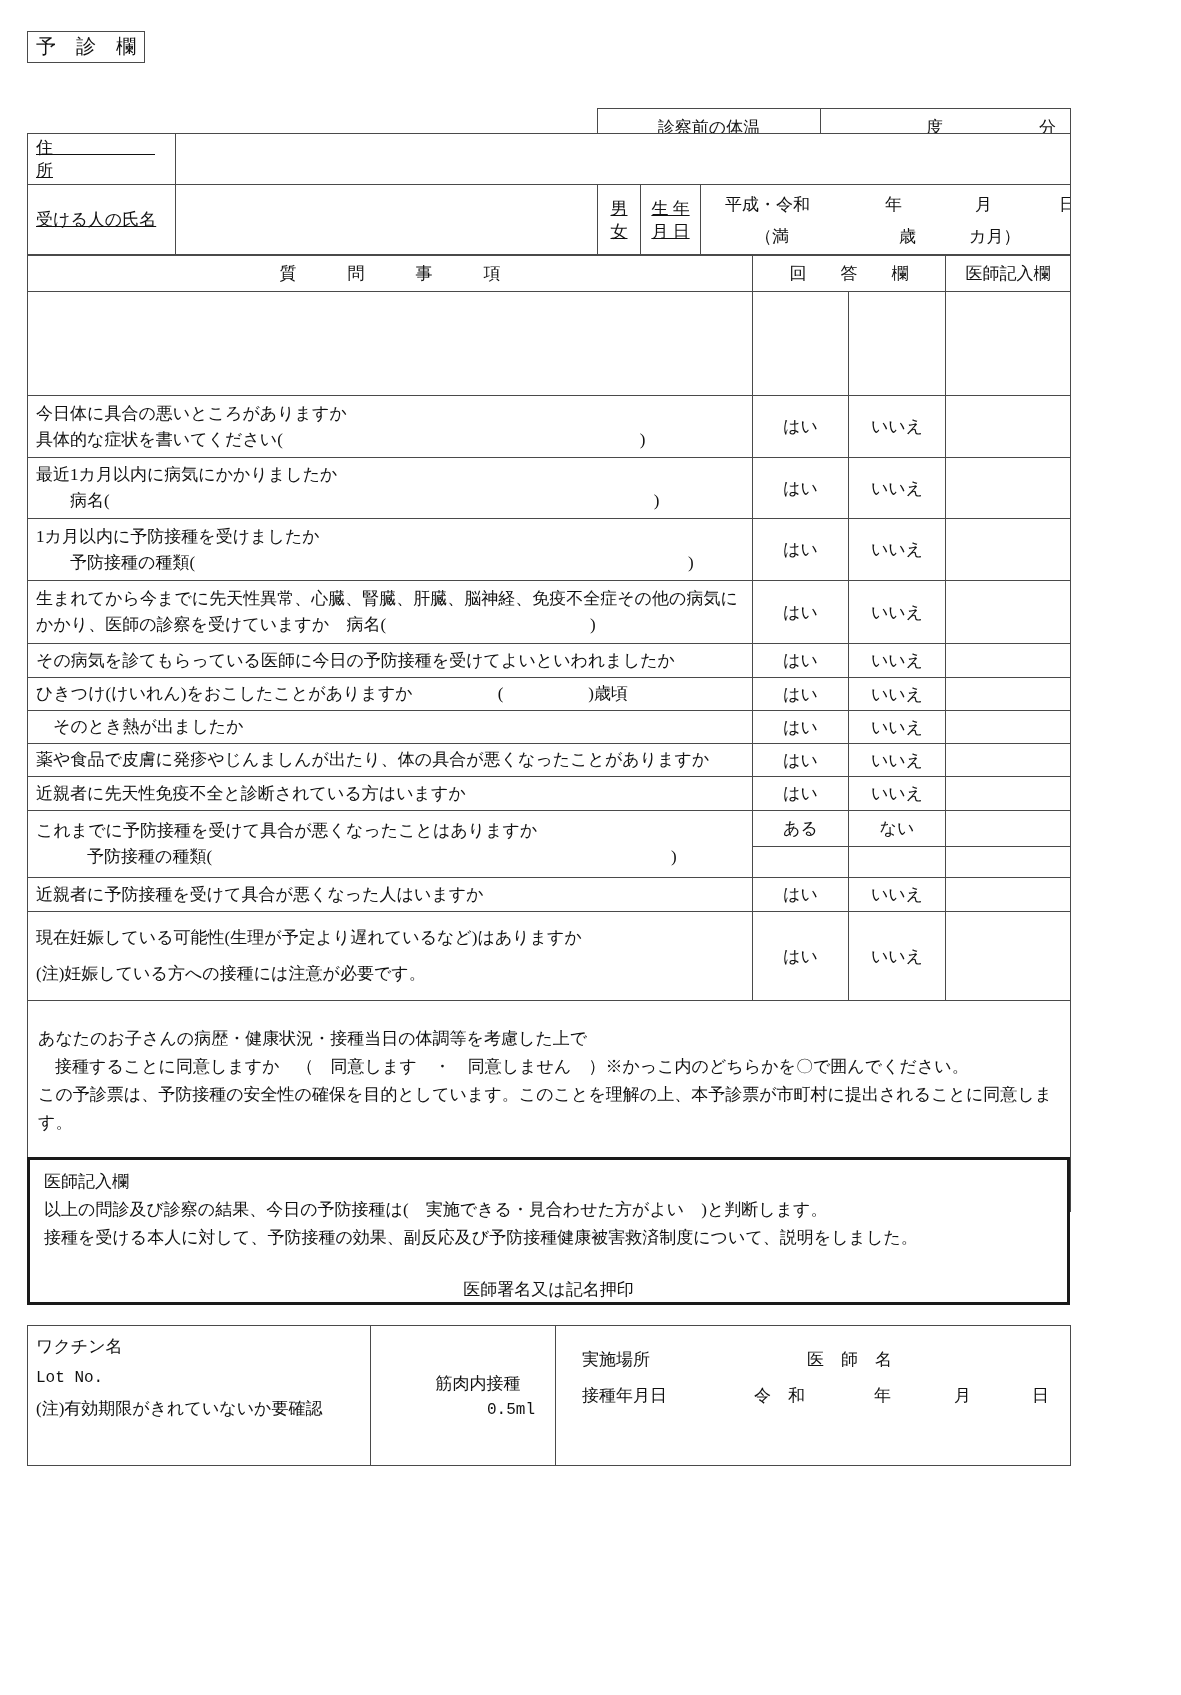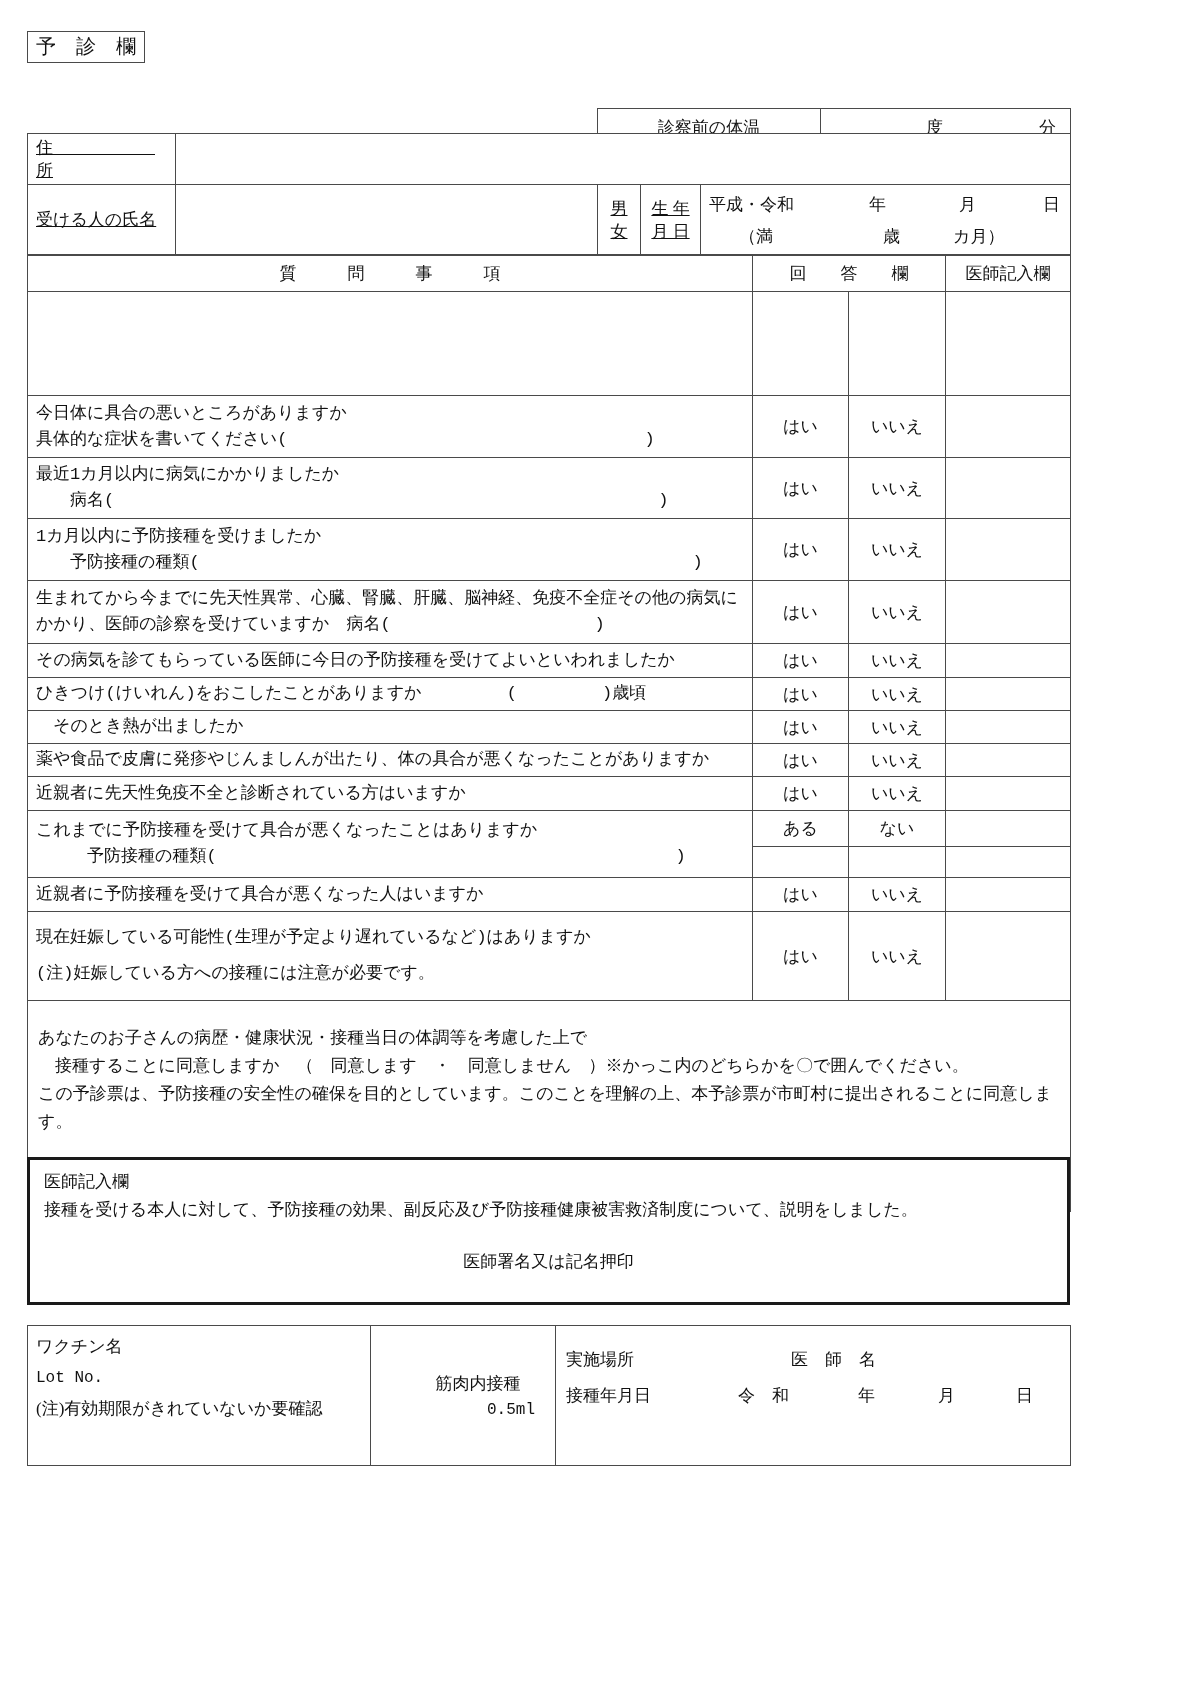--- a/index.html
+++ b/index.html
@@ -34,21 +34,21 @@
     font-size:17px;
     padding:2px 8px;
     vertical-align:middle;
     position:relative;
     overflow:hidden;
   }
   .center { text-align:center; }
   .top { vertical-align:top !important; }
   .abs { position:absolute; white-space:nowrap; }
   .ql { line-height:26px; white-space:nowrap; }
-  .date-line { position:absolute; left:0; right:0; height:24px;text-align:center; }
+  .date-line { position:absolute; left:16px; right:0; height:24px;text-align:center; }
   .consent-cell { padding:24px 10px !important; }
   .consent-cell div { line-height:28px; }
   .consent-sign { text-align:center; margin-top:22px; }
   .doctor-box {
     position:absolute; left:27px; top:1157px;
     width:1043px; height:148px;
     border:3px solid #1a1a1a;
     padding:8px 14px;
     font-size:17px; line-height:28px;
     background:#fff;
@@ -116,21 +116,21 @@
         <div class="date-line" style="top:40px">
           <span class="abs" style="left:38px">（満</span>
           <span class="abs" style="left:182px">歳</span>
           <span class="abs" style="left:252px">カ月）</span>
         </div>
       </td>
     </tr>
   </tbody>
     </table>
 
-  <table class="tbl" style="left:27px; top:255px; width:1043px;font-family:Liberation Mono, monospace;">
+  <table class="tbl" style="left:27px; top:255px; width:1043px;">
     <colgroup>
       <col style="width:725px">
         <col style="width:96px">
         <col style="width:97px">
         <col style="width:125px">
     </colgroup>
     <tbody>
         <tr style="height:36px">
       <td class="center">質　　　問　　　事　　　項</td>
       <td class="center" colspan="2">回　　答　　欄</td>
@@ -269,20 +269,21 @@
         <div>　接種することに同意しますか　（　同意します　・　同意しません　）※かっこ内のどちらかを〇で囲んでください。</div>
         <div>この予診票は、予防接種の安全性の確保を目的としています。このことを理解の上、本予診票が市町村に提出されることに同意します。</div>
         <div class="consent-sign">保護者自署</div>
       </td>
     </tr>
   </tbody>
     </table>
 
   <div class="doctor-box">
     <div>医師記入欄</div>
+    <div>以上の問診及び診察の結果、今日の予防接種は(　実施できる・見合わせた方がよい　)と判断します。</div>
     <div>接種を受ける本人に対して、予防接種の効果、副反応及び予防接種健康被害救済制度について、説明をしました。</div>
     <div class="doctor-sign">医師署名又は記名押印</div>
   </div>
 
   <table class="tbl" style="left:27px; top:1325px; width:1043px;">
     <colgroup>
       <col style="width:343px">
         <col style="width:185px">
         <col style="width:515px">
     </colgroup>

